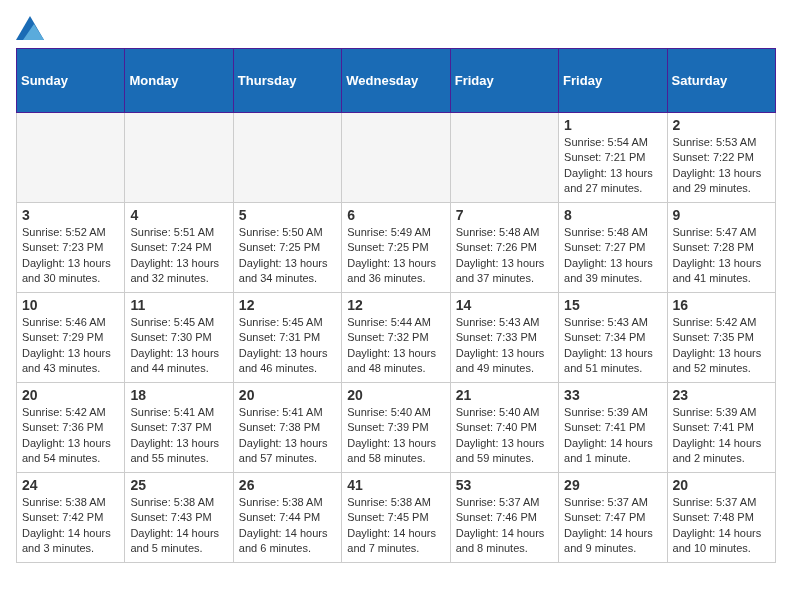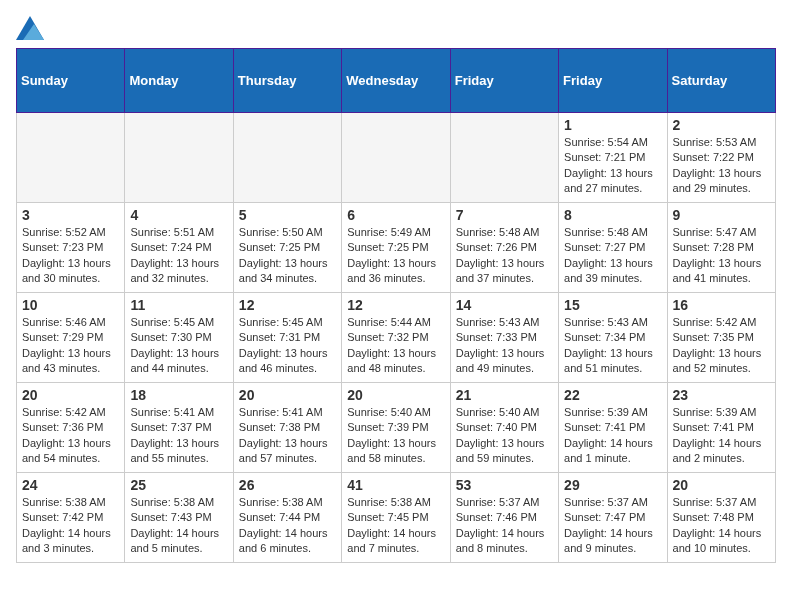--- a/index.html
+++ b/index.html
@@ -198,21 +198,21 @@
         </td>
         <td>
           <span class="day-num">20</span>
           <div class="day-info">Sunrise: 5:40 AM<br>Sunset: 7:39 PM<br>Daylight: 13 hours and 58 minutes.</div>
         </td>
         <td>
           <span class="day-num">21</span>
           <div class="day-info">Sunrise: 5:40 AM<br>Sunset: 7:40 PM<br>Daylight: 13 hours and 59 minutes.</div>
         </td>
         <td>
-          <span class="day-num">22</span>
+          <span class="day-num">33</span>
           <div class="day-info">Sunrise: 5:39 AM<br>Sunset: 7:41 PM<br>Daylight: 14 hours and 1 minute.</div>
         </td>
         <td>
           <span class="day-num">23</span>
           <div class="day-info">Sunrise: 5:39 AM<br>Sunset: 7:41 PM<br>Daylight: 14 hours and 2 minutes.</div>
         </td>
       </tr>
       <tr>
         <td>
           <span class="day-num">24</span>

